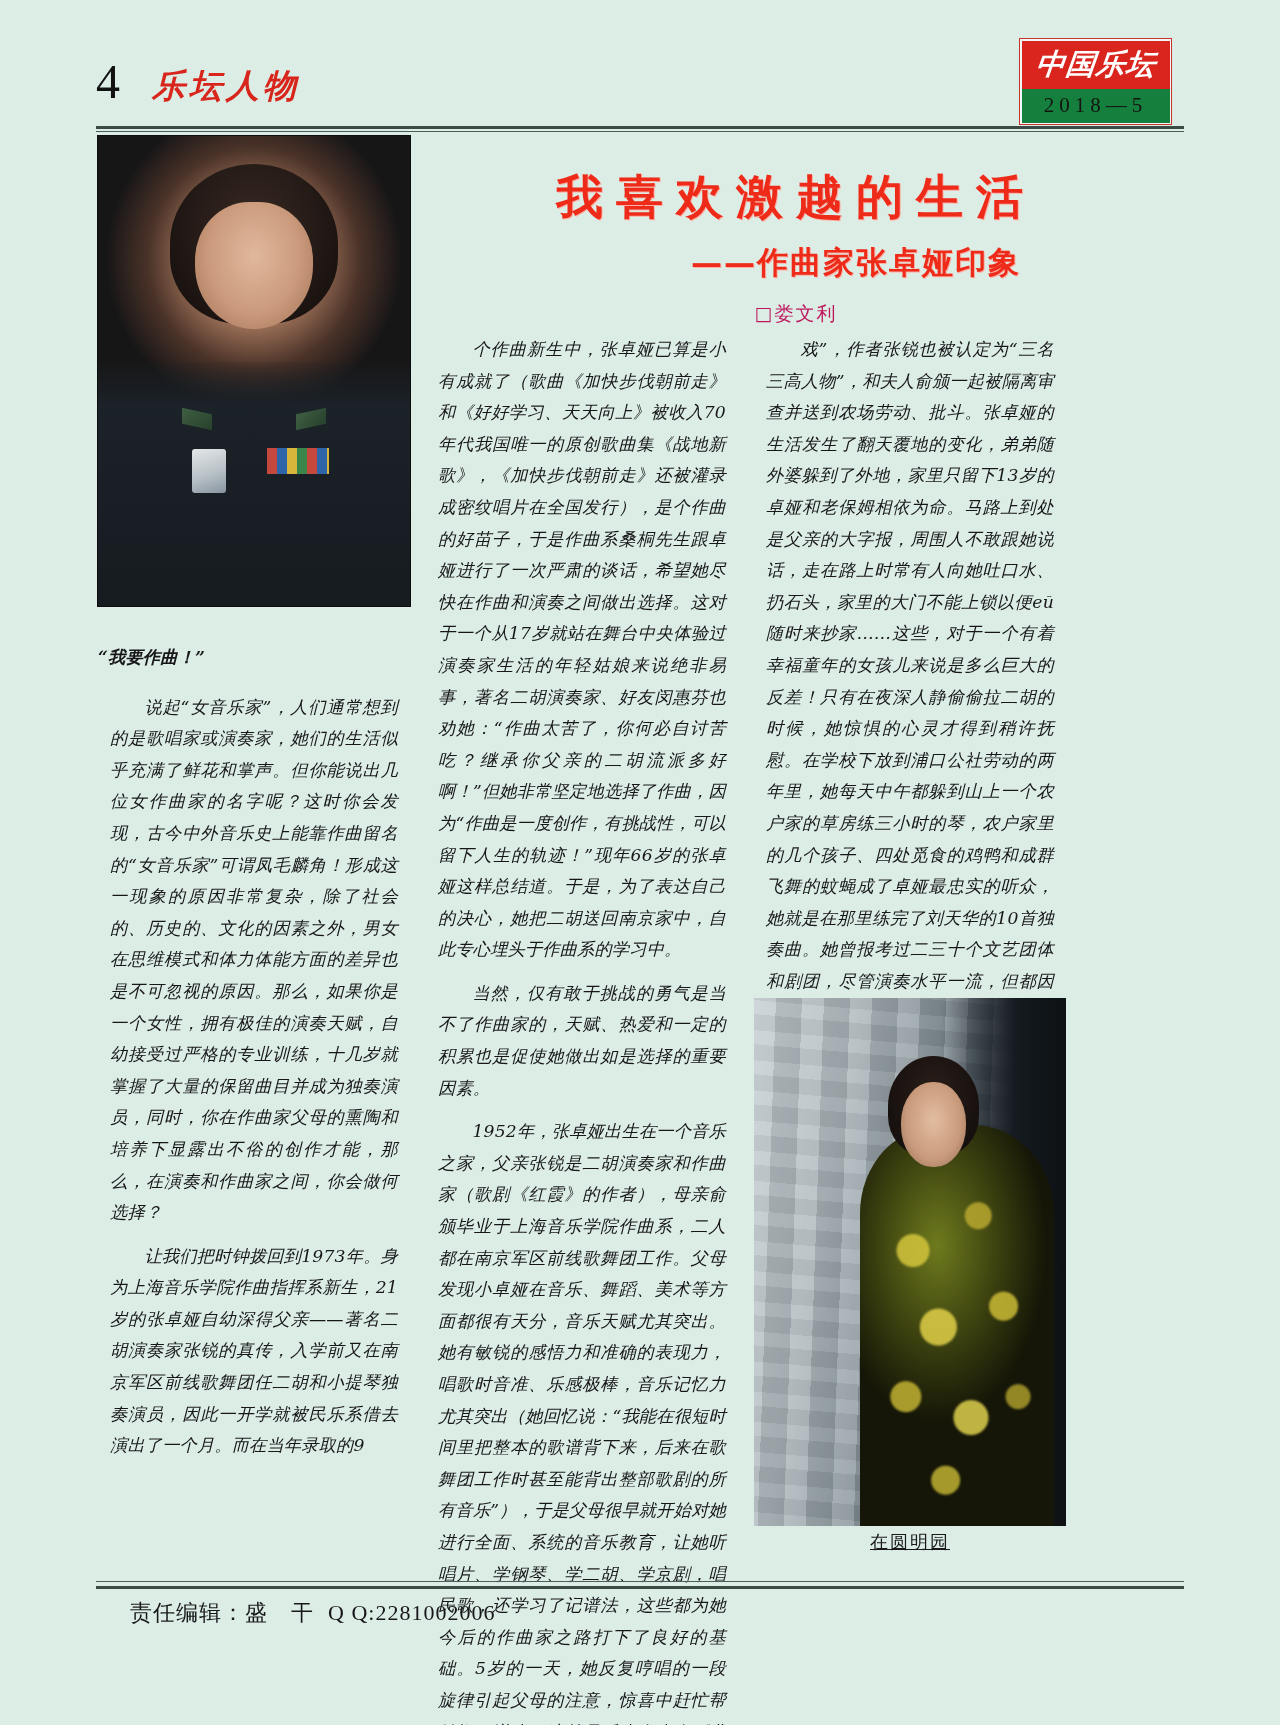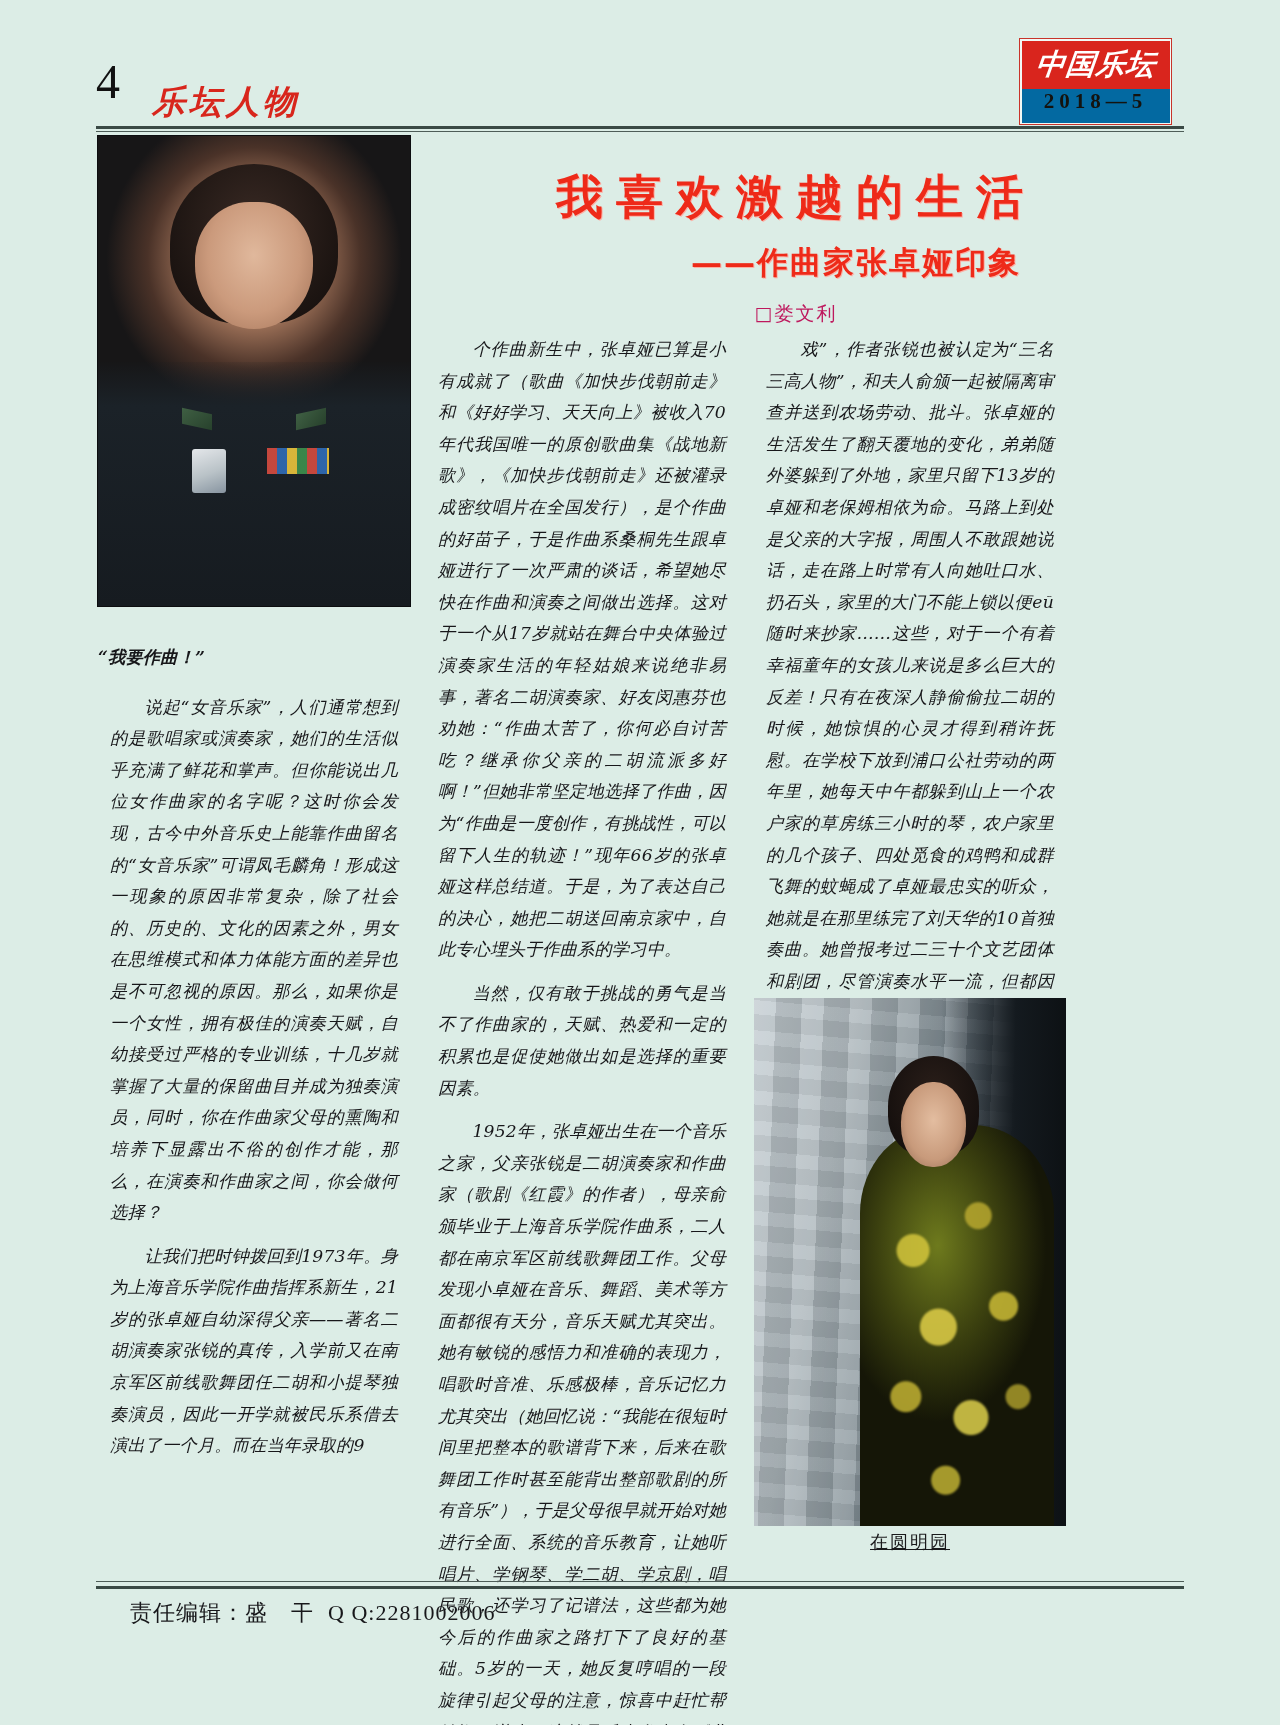--- a/index.html
+++ b/index.html
@@ -32,21 +32,21 @@
     top: 58px;
     font-size: 48px;
     line-height: 48px;
     color: #111;
     font-family: "Liberation Serif", serif;
     font-weight: 400;
   }
   .section-name {
     position: absolute;
     left: 152px;
-    top: 84px;
+    top: 68px;
     font-size: 33px;
     line-height: 36px;
     color: #d8261c;
     letter-spacing: 4px;
     font-family: "DejaVu Sans", sans-serif;
     font-weight: 700;
     font-style: italic;
   }
   .logo-block {
     position: absolute;
@@ -69,23 +69,23 @@
     font-size: 29px;
     letter-spacing: 1px;
     font-family: "DejaVu Sans", sans-serif;
     font-weight: 700;
     font-style: italic;
     transform: skewX(-6deg);
   }
   .logo-bottom {
     height: 34px;
     display: flex;
+    align-items: center;
     justify-content: center;
-    background: #0369a1;
-    font-weight: bold;
+    background: #15803d;
   }
   .logo-bottom span {
     color: #14130f;
     font-size: 21px;
     letter-spacing: 5px;
     font-family: "Liberation Serif", serif;
   }
   .header-rule {
     position: absolute;
     left: 96px;

